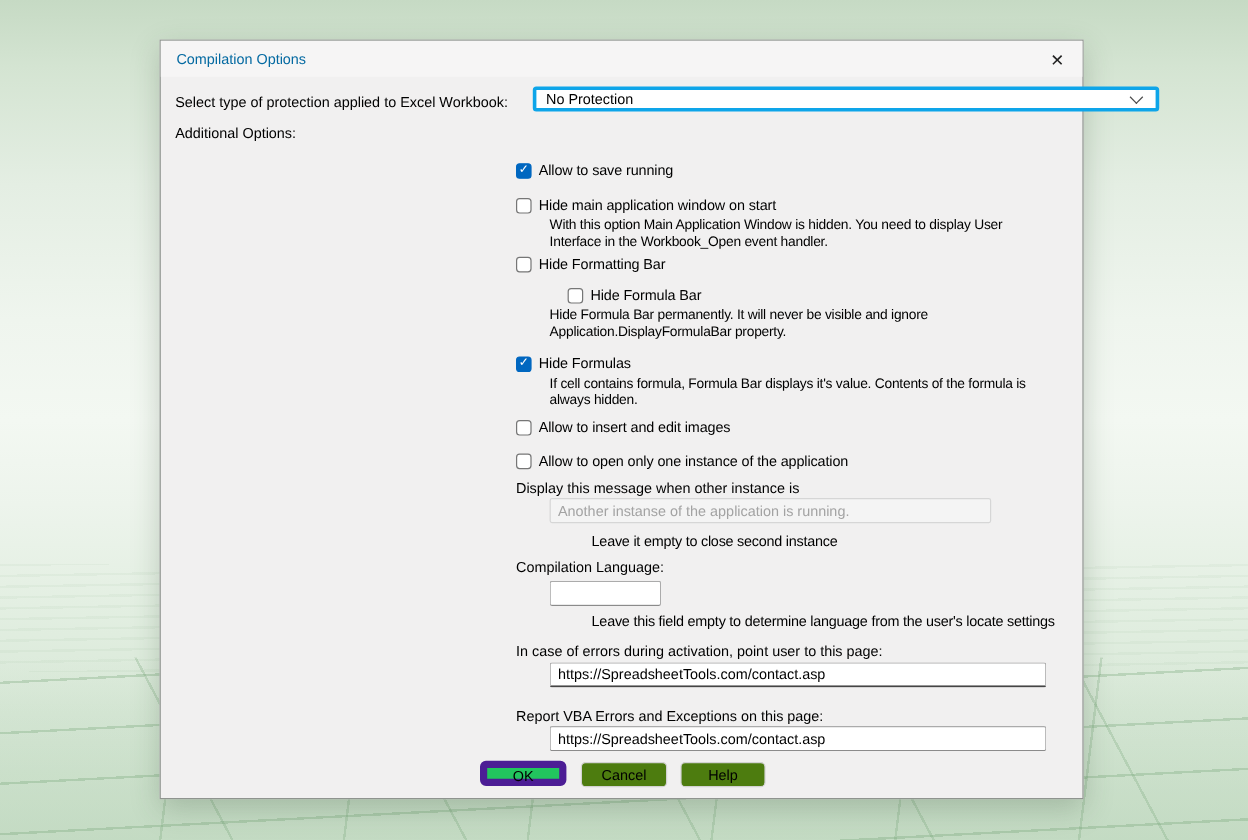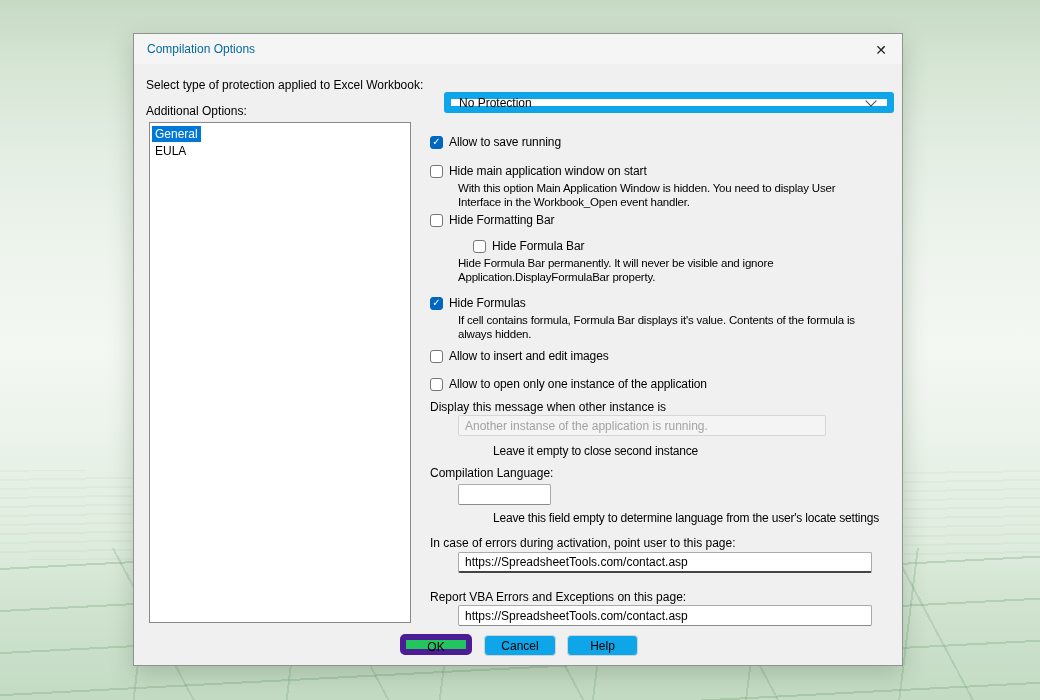--- a/index.html
+++ b/index.html
@@ -20,22 +20,22 @@
     box-shadow:0 8px 22px rgba(55,80,55,.25);}
   .titlebar{position:absolute;left:0;top:0;right:0;height:30px;background:#f6f5f5;}
   .title{position:absolute;left:13px;top:8px;font-size:12px;color:#0369a1;}
   .close-btn{position:absolute;right:8px;top:5px;width:26px;height:22px;display:flex;align-items:center;justify-content:center;
     font-size:14px;color:#222;cursor:pointer;}
 
   .lbl{position:absolute;font-size:12px;color:#000;white-space:nowrap;}
   .hint{position:absolute;font-size:12px;color:#000;white-space:nowrap;letter-spacing:-.2px;margin-left:35px;}
   .desc{position:absolute;font-size:11.5px;color:#000;width:420px;line-height:14px;letter-spacing:-.2px;}
 
-  .combo{position:absolute;left:310px;top:38px;width:450px;height:21px;box-sizing:border-box;
-    background:#fff;border:7px solid #0ea5e9;border-radius:3px;display:flex;align-items:center;cursor:pointer;margin-top:20px;}
+  .combo{position:absolute;left:310px;top:38px;width:522px;height:21px;box-sizing:border-box;
+    background:#fff;border:3px solid #0ea5e9;border-radius:3px;display:flex;align-items:center;cursor:pointer;}
   .combo-value{font-size:12px;color:#000;padding-left:8px;flex:1;}
   .chev{width:7px;height:7px;border-right:1.4px solid #4a4a4a;border-bottom:1.4px solid #4a4a4a;
     transform:rotate(45deg);margin:-3px 12px 0 0;}
 
   .listbox{position:absolute;left:15px;top:88px;width:262px;height:501px;box-sizing:border-box;
     background:#fff;border:1px solid #8a8a8a;padding:2px 0 0 2px;}
   .list-item{font-size:12px;color:#000;line-height:16px;display:inline-block;padding:0 3px;cursor:default;}
   .list-item.selected{background:#0078d7;color:#fff;}
   .listbox .row{line-height:16px;}
 
@@ -45,21 +45,21 @@
   .cb.checked{background:#0067c0;border-color:#0067c0;}
   .cb.checked::after{content:"✓";color:#fff;font-size:10px;line-height:10px;}
   .cblabel{font-size:12px;color:#000;white-space:nowrap;letter-spacing:-.1px;}
 
   .field{position:absolute;box-sizing:border-box;height:21px;background:#fff;border:1px solid #ababab;
     border-bottom-color:#8b8b8b;border-radius:2px;font-family:"Liberation Sans",sans-serif;
     font-size:12px;color:#000;padding:0 6px;}
   .field.strong-underline{border-bottom:2px solid #454545;}
   .field.light{border-color:#d6d6d6;background:#f4f4f4;color:#a3a3a3;}
 
-  .btn{position:absolute;height:21px;box-sizing:border-box;background:#0ea5e9;border:1px solid #d2d2d2;
+  .btn{position:absolute;height:21px;box-sizing:border-box;background:#4d7c0f;border:1px solid #d2d2d2;
     border-radius:4px;font-family:"Liberation Sans",sans-serif;font-size:12px;color:#000;cursor:pointer;padding:0;}
   .btn.default{border:6px solid #4c1d95;border-radius:5px;background:#22c55e;}
 </style>
 </head>
 <body>
 
 <div class="screen">
   <div class="streaks"></div>
   <div class="floor"></div>
 
@@ -72,24 +72,20 @@
       </div>
     </div>
 
     <div class="lbl" style="left:12px;top:44px;">Select type of protection applied to Excel Workbook:</div>
     <div class="combo">
       <span class="combo-value">No Protection</span>
       <span class="chev"></span>
     </div>
 
     <div class="lbl" style="left:12px;top:70px;">Additional Options:</div>
-    <div class="listbox">
-      <div class="row"><span class="list-item selected">General</span></div>
-      <div class="row"><span class="list-item">EULA</span></div>
-    </div>
 
     <div class="cbrow" style="top:101px;">
       <span class="cb checked"></span>
       <span class="cblabel">Allow to save running</span>
     </div>
 
     <div class="cbrow" style="top:130px;">
       <span class="cb"></span>
       <span class="cblabel">Hide main application window on start</span>
     </div>

